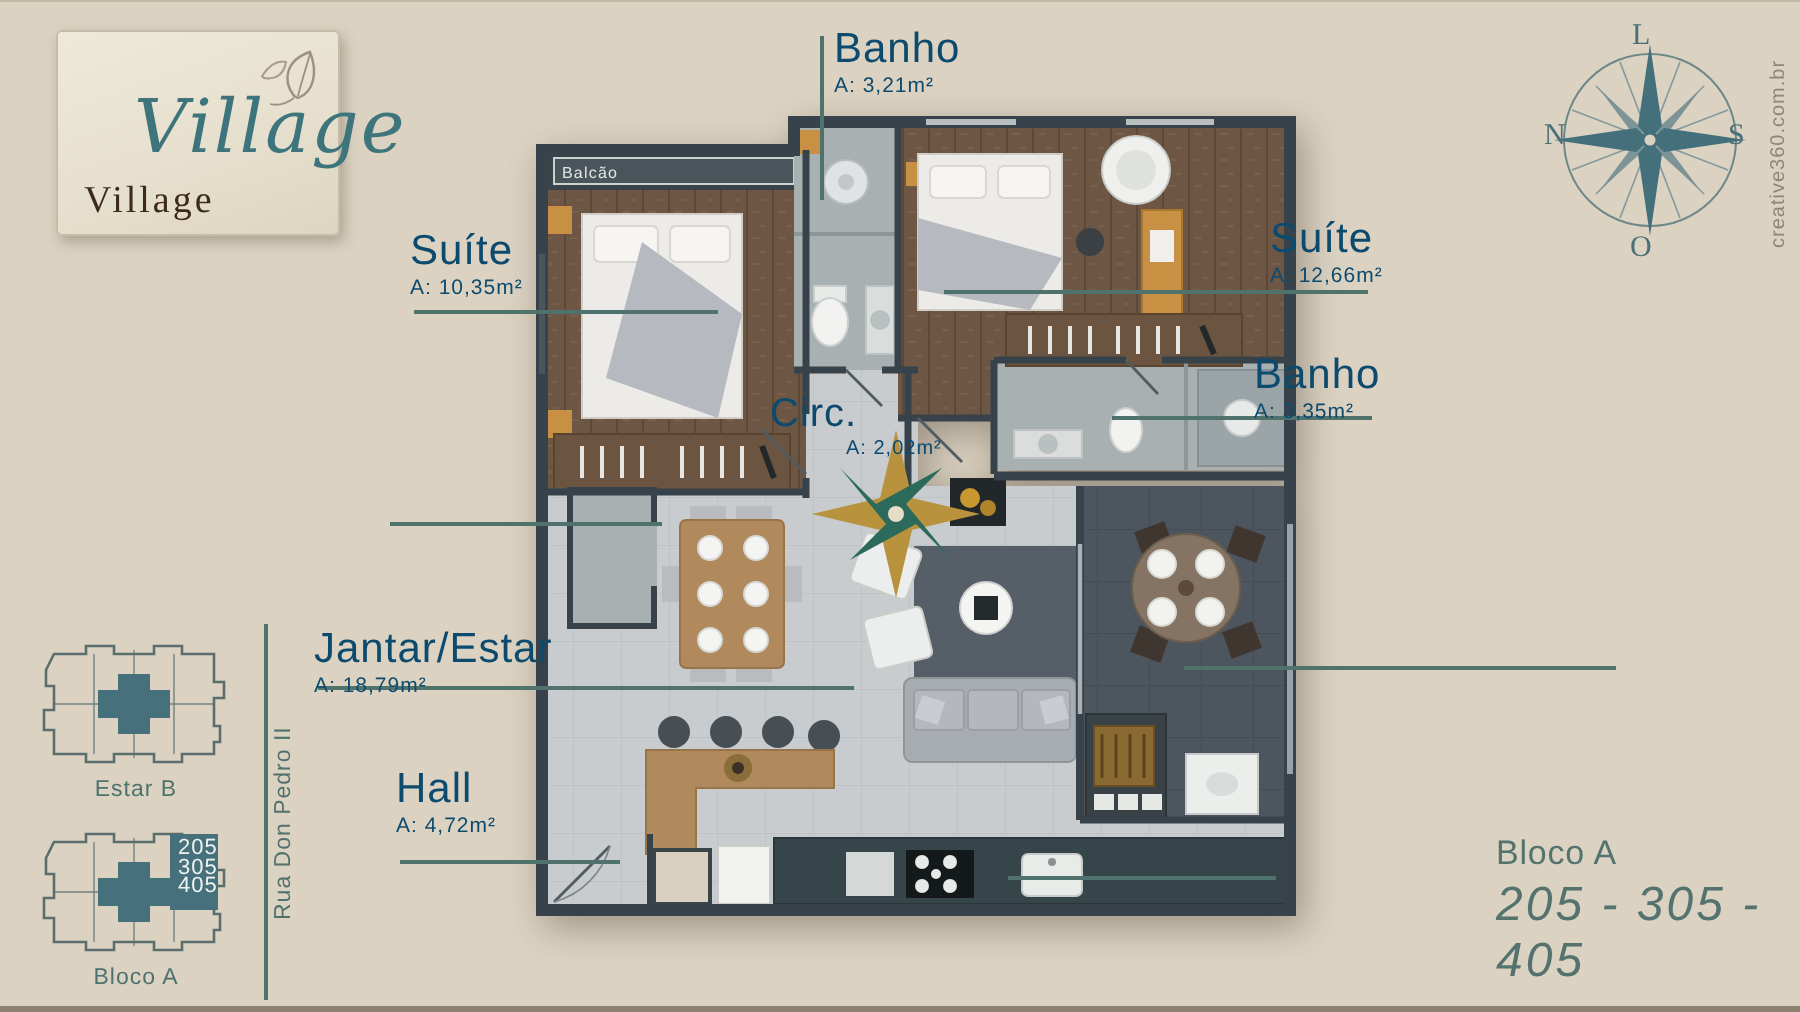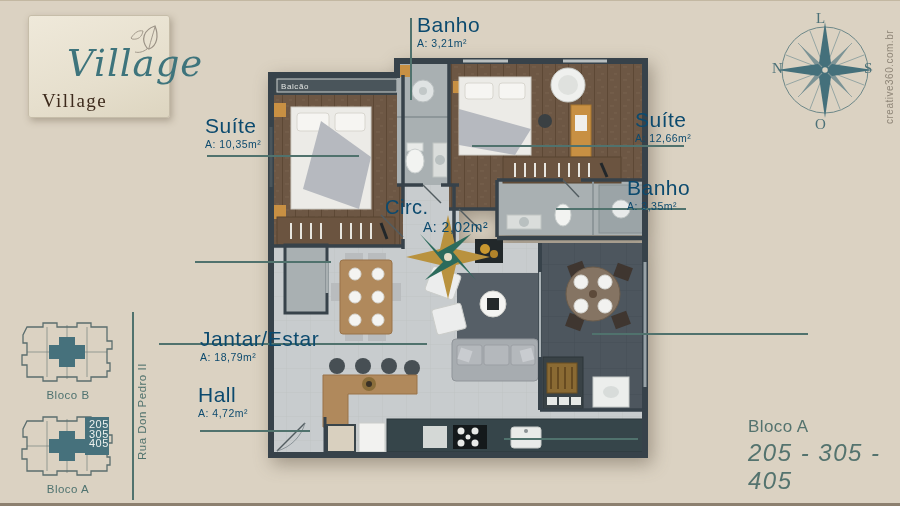--- a/index.html
+++ b/index.html
@@ -17,32 +17,32 @@
   .logo-serrano { position:absolute; left:13px; top:74px;
                   font-family:"Liberation Serif", serif; font-size:19px;
                   color:#3d2a1c; letter-spacing:1.5px; }
   .logo-leaf { position:absolute; right:6px; top:6px; }
 
   
   .room-label { position:absolute; color:#0c4a6e; z-index:5; white-space:nowrap; }
   .room-label .rname { font-size:21px; letter-spacing:.5px; line-height:1.05; }
   .room-label .rarea { font-size:10.5px; letter-spacing:.5px; margin-top:1px; }
   .room-label.small .rname { font-size:20px; }
-  .room-label.small .rarea { font-size:14px;padding-left:38px; }
+  .room-label.small .rarea { font-size:10px;padding-left:38px; }
   .leader { position:absolute; background:#50726d; z-index:4; }
   .leader.h { height:1.6px; }
   .leader.v { width:1.6px; }
 
   #lbl-banho1  { left:417px; top:14px; }
   #ld-banho1   { left:410px; top:18px; height:82px; }
   #lbl-suite1  { left:205px; top:115px; }
   #ld-suite1   { left:207px; top:155px; width:152px; }
   #lbl-lavabo  { left:193px; top:231px; }
   #ld-lavabo   { left:195px; top:261px; width:136px; }
-  #lbl-jantar  { left:157px; top:328px;margin-left:43px; }
+  #lbl-jantar  { left:157px; top:314px; }
   #ld-jantar   { left:159px; top:343px; width:268px; }
   #lbl-hall    { left:198px; top:384px; }
   #ld-hall     { left:200px; top:430px; width:110px; }
   #lbl-suite2  { left:635px; top:109px; }
   #ld-suite2   { left:472px; top:145px; width:212px; }
   #lbl-banho2  { left:627px; top:177px; }
   #ld-banho2   { left:556px; top:208px; width:130px; }
   #lbl-varanda { left:660px; top:300px; }
   #ld-varanda  { left:592px; top:333px; width:216px; }
   #lbl-cozinha { left:568px; top:408px; }
@@ -414,21 +414,21 @@
   <div class="keyplan" id="keyplan-b">
     <svg width="102" height="74" viewBox="0 0 102 74">
       <path d="M10,12 H26 V8 H40 V12 H60 V8 H74 V12 H90 V26 H95 V34 H90 V48 H93 V56 H90 V62 H74 V66 H60 V62 H40 V66 H26 V62 H10 V50 H5 V40 H10 V28 H6 V20 Z" fill="none" stroke="#5b6e6e" stroke-width="1.3"></path>
       <g stroke="#5b6e6e" stroke-width="0.7" opacity="0.8">
         <path d="M30,12 V62 M50,10 V64 M70,12 V62 M10,37 H90"></path>
       </g>
       <rect x="42" y="22" width="16" height="30" fill="#46717c"></rect>
       <rect x="32" y="30" width="36" height="14" fill="#46717c"></rect>
     </svg>
   </div>
-  <div class="keyplan-label" id="kpl-b">Bloco B</div>
+  <div class="keyplan-label" id="kpl-b">Estar B</div>
 
   <div class="keyplan" id="keyplan-a">
     <svg width="102" height="74" viewBox="0 0 102 74">
       <path d="M10,12 H26 V8 H40 V12 H60 V8 H74 V12 H90 V26 H95 V34 H90 V48 H93 V56 H90 V62 H74 V66 H60 V62 H40 V66 H26 V62 H10 V50 H5 V40 H10 V28 H6 V20 Z" fill="none" stroke="#5b6e6e" stroke-width="1.3"></path>
       <g stroke="#5b6e6e" stroke-width="0.7" opacity="0.8">
         <path d="M30,12 V62 M50,10 V64 M70,12 V62 M10,37 H90"></path>
       </g>
       <rect x="42" y="22" width="16" height="30" fill="#46717c"></rect>
       <rect x="32" y="30" width="36" height="14" fill="#46717c"></rect>
       <rect x="58" y="30" width="32" height="14" fill="#46717c"></rect>

